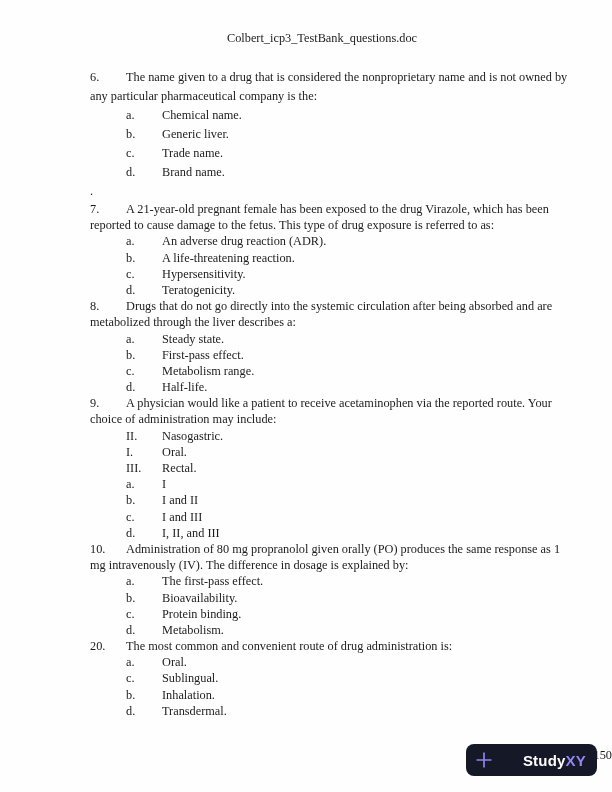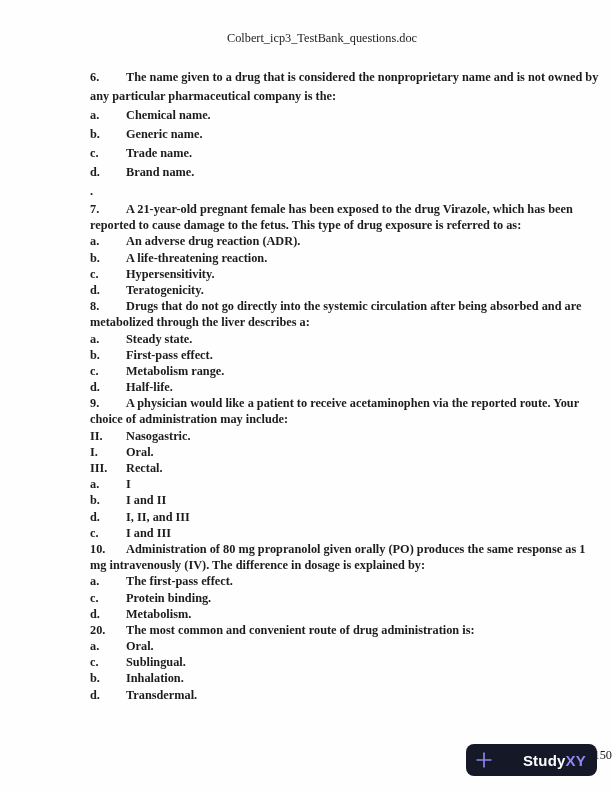--- a/index.html
+++ b/index.html
@@ -28,27 +28,26 @@
     top: 68px;
     left: 90px;
     width: 432px;
   }
   .q-block { --lh: 16.2px; }
   .q-block.loose { --lh: 19px; }
   .q-line, .opt-line, .trail-line {
     line-height: var(--lh);
     height: var(--lh);
     white-space: nowrap;
-    font-weight: bold;
   }
   .q-num {
     display: inline-block;
     width: 36px;
   }
-  .opt-line { }
+  .opt-line { margin-left: 36px; }
   .opt-label {
     display: inline-block;
     width: 36px;
   }
   .footer {
     position: absolute;
     top: 748px;
     left: 0;
     width: 100%;
     text-align: right;
@@ -86,21 +85,21 @@
 
 <div class="page">
 
   <div class="doc-title">Colbert_icp3_TestBank_questions.doc</div>
 
   <div class="content" id="questions-container">
       <div class="q-block loose">
         <div class="q-line"><span class="q-num">6.</span><span class="q-text">The name given to a drug that is considered the nonproprietary name and is not owned by</span></div>
         <div class="q-line"><span class="q-text">any particular pharmaceutical company is the:</span></div>
         <div class="opt-line"><span class="opt-label">a.</span><span class="opt-text">Chemical name.</span></div>
-        <div class="opt-line"><span class="opt-label">b.</span><span class="opt-text">Generic name.</span></div>
+        <div class="opt-line"><span class="opt-label">b.</span><span class="opt-text">Generic liver.</span></div>
         <div class="opt-line"><span class="opt-label">c.</span><span class="opt-text">Trade name.</span></div>
         <div class="opt-line"><span class="opt-label">d.</span><span class="opt-text">Brand name.</span></div>
         <div class="trail-line">.</div>
       </div>
       <div class="q-block">
         <div class="q-line"><span class="q-num">7.</span><span class="q-text">A 21-year-old pregnant female has been exposed to the drug Virazole, which has been</span></div>
         <div class="q-line"><span class="q-text">reported to cause damage to the fetus. This type of drug exposure is referred to as:</span></div>
         <div class="opt-line"><span class="opt-label">a.</span><span class="opt-text">An adverse drug reaction (ADR).</span></div>
         <div class="opt-line"><span class="opt-label">b.</span><span class="opt-text">A life-threatening reaction.</span></div>
         <div class="opt-line"><span class="opt-label">c.</span><span class="opt-text">Hypersensitivity.</span></div>
@@ -115,27 +114,28 @@
         <div class="opt-line"><span class="opt-label">d.</span><span class="opt-text">Half-life.</span></div>
       </div>
       <div class="q-block">
         <div class="q-line"><span class="q-num">9.</span><span class="q-text">A physician would like a patient to receive acetaminophen via the reported route. Your</span></div>
         <div class="q-line"><span class="q-text">choice of administration may include:</span></div>
         <div class="opt-line"><span class="opt-label">II.</span><span class="opt-text">Nasogastric.</span></div>
         <div class="opt-line"><span class="opt-label">I.</span><span class="opt-text">Oral.</span></div>
         <div class="opt-line"><span class="opt-label">III.</span><span class="opt-text">Rectal.</span></div>
         <div class="opt-line"><span class="opt-label">a.</span><span class="opt-text">I</span></div>
         <div class="opt-line"><span class="opt-label">b.</span><span class="opt-text">I and II</span></div>
+        <div class="opt-line"><span class="opt-label">c.</span><span class="opt-text">I and III</span></div>
         <div class="opt-line"><span class="opt-label">d.</span><span class="opt-text">I, II, and III</span></div>
-        <div class="opt-line"><span class="opt-label">c.</span><span class="opt-text">I and III</span></div>
       </div>
       <div class="q-block">
         <div class="q-line"><span class="q-num">10.</span><span class="q-text">Administration of 80 mg propranolol given orally (PO) produces the same response as 1</span></div>
         <div class="q-line"><span class="q-text">mg intravenously (IV). The difference in dosage is explained by:</span></div>
         <div class="opt-line"><span class="opt-label">a.</span><span class="opt-text">The first-pass effect.</span></div>
+        <div class="opt-line"><span class="opt-label">b.</span><span class="opt-text">Bioavailability.</span></div>
         <div class="opt-line"><span class="opt-label">c.</span><span class="opt-text">Protein binding.</span></div>
         <div class="opt-line"><span class="opt-label">d.</span><span class="opt-text">Metabolism.</span></div>
       </div>
       <div class="q-block">
         <div class="q-line"><span class="q-num">20.</span><span class="q-text">The most common and convenient route of drug administration is:</span></div>
         <div class="opt-line"><span class="opt-label">a.</span><span class="opt-text">Oral.</span></div>
         <div class="opt-line"><span class="opt-label">c.</span><span class="opt-text">Sublingual.</span></div>
         <div class="opt-line"><span class="opt-label">b.</span><span class="opt-text">Inhalation.</span></div>
         <div class="opt-line"><span class="opt-label">d.</span><span class="opt-text">Transdermal.</span></div>
       </div>

